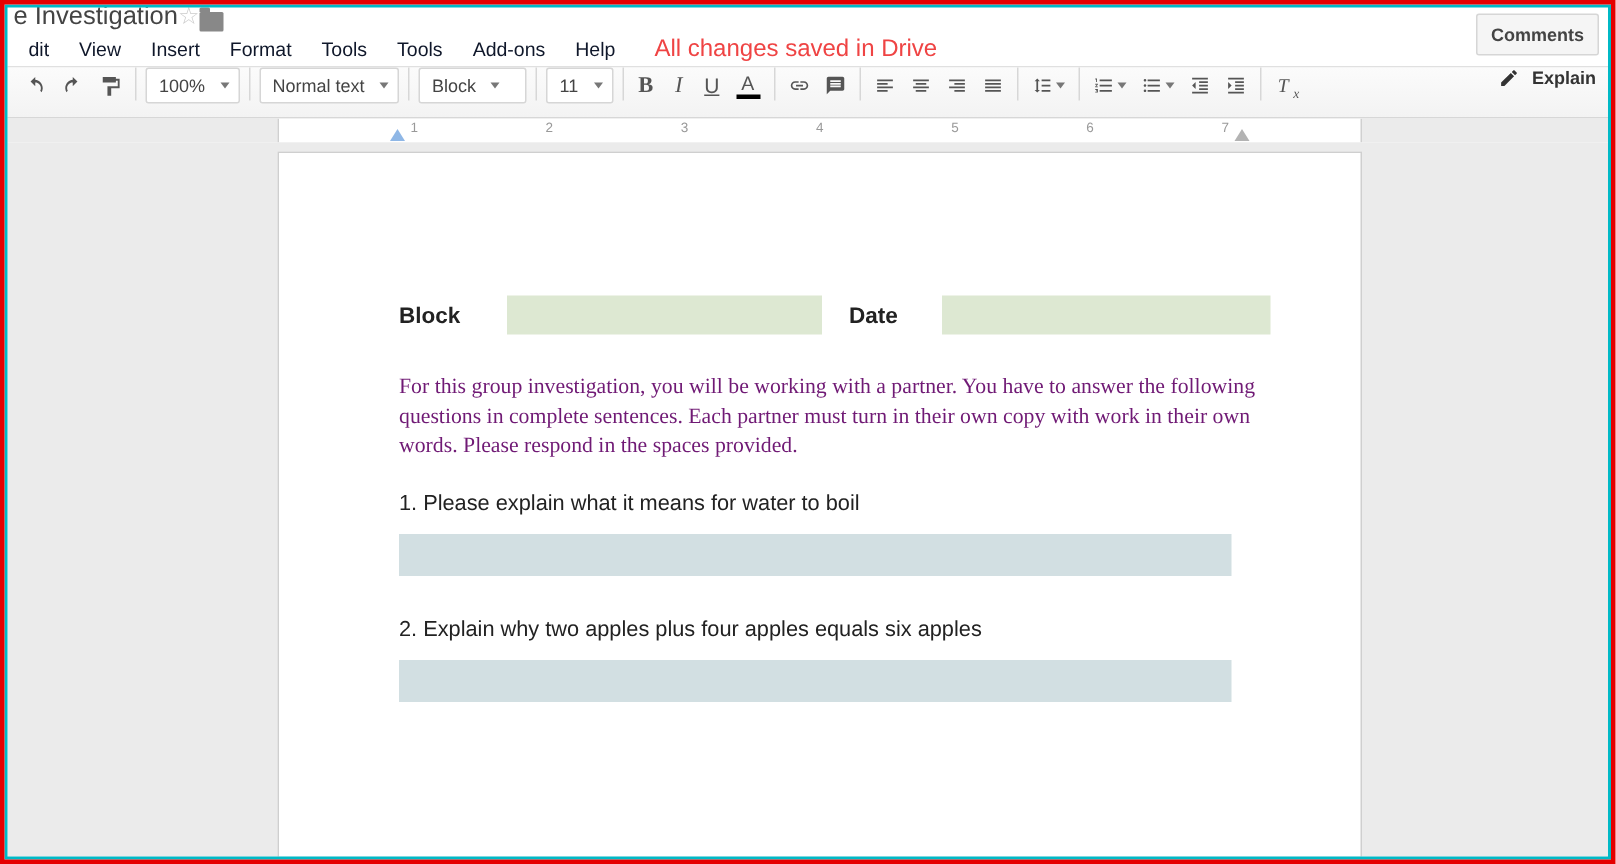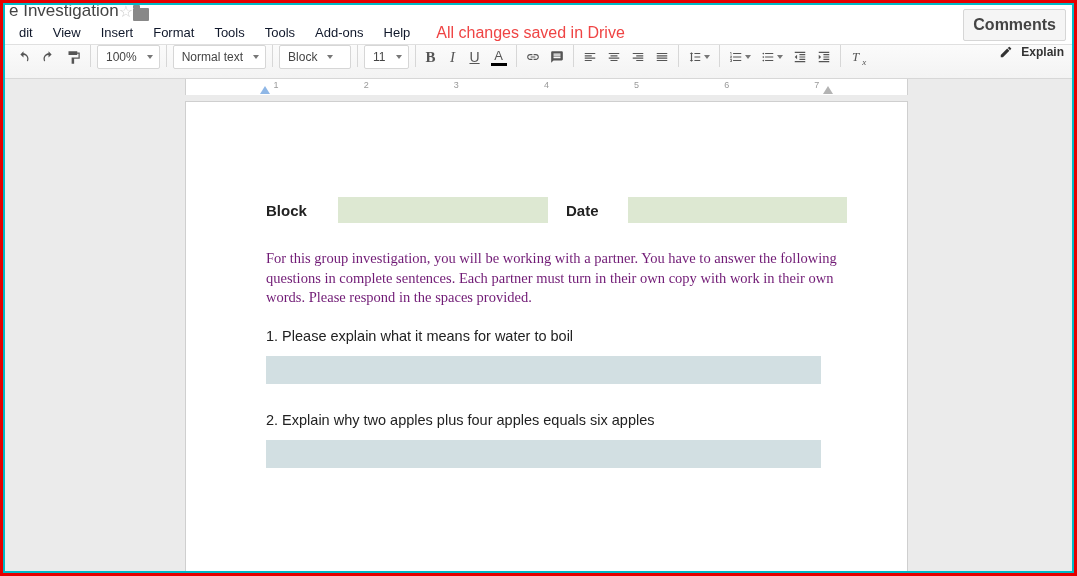--- a/index.html
+++ b/index.html
@@ -63,21 +63,21 @@
     margin-left: 16px;
     color: #ef4444;
     font-size: 16px;
   }
   .comments-btn {
     position: absolute;
     right: 6px;
     top: -12px;
     border: 1px solid #d6d6d6;
     background: #f5f5f5;
-    font-size: 16px;
+    font-size: 12px;
     font-weight: bold;
     color: #444;
     padding: 6px 9px;
     border-radius: 2px;
     cursor: pointer;
     text-align: right;
   }
   .toolbar {
     height: 34px;
     background: linear-gradient(#fbfbfb, #f3f3f3);

